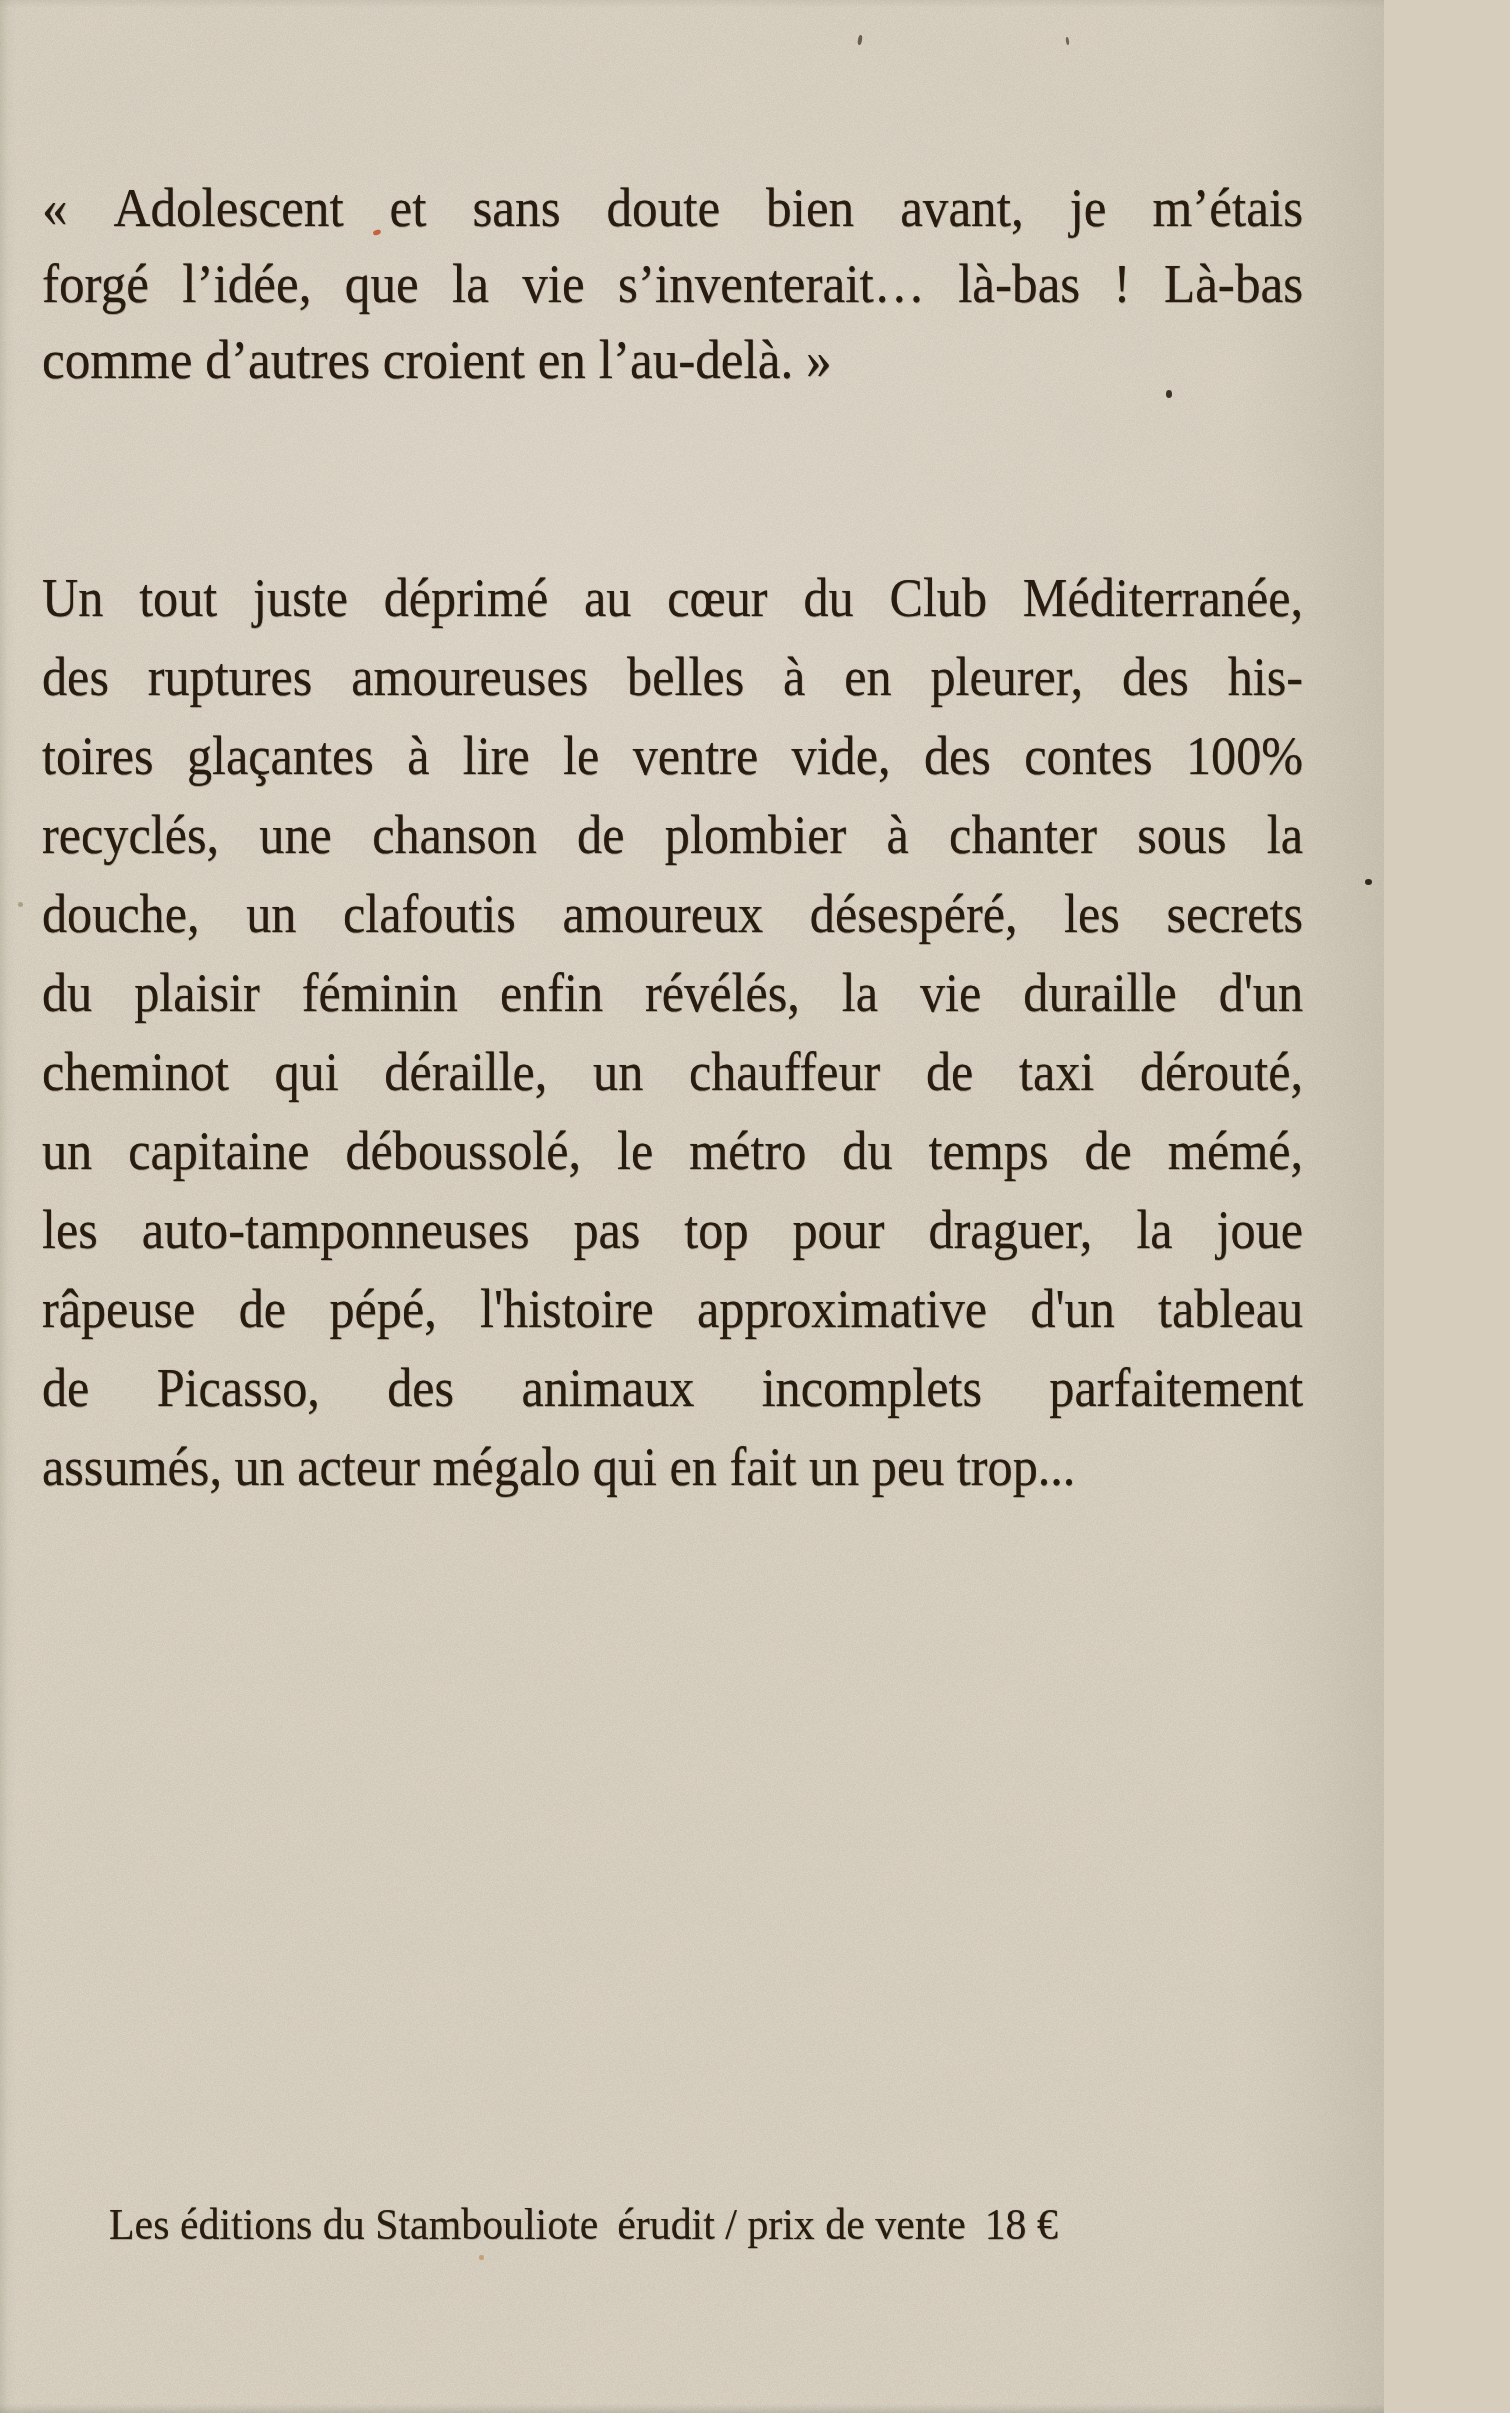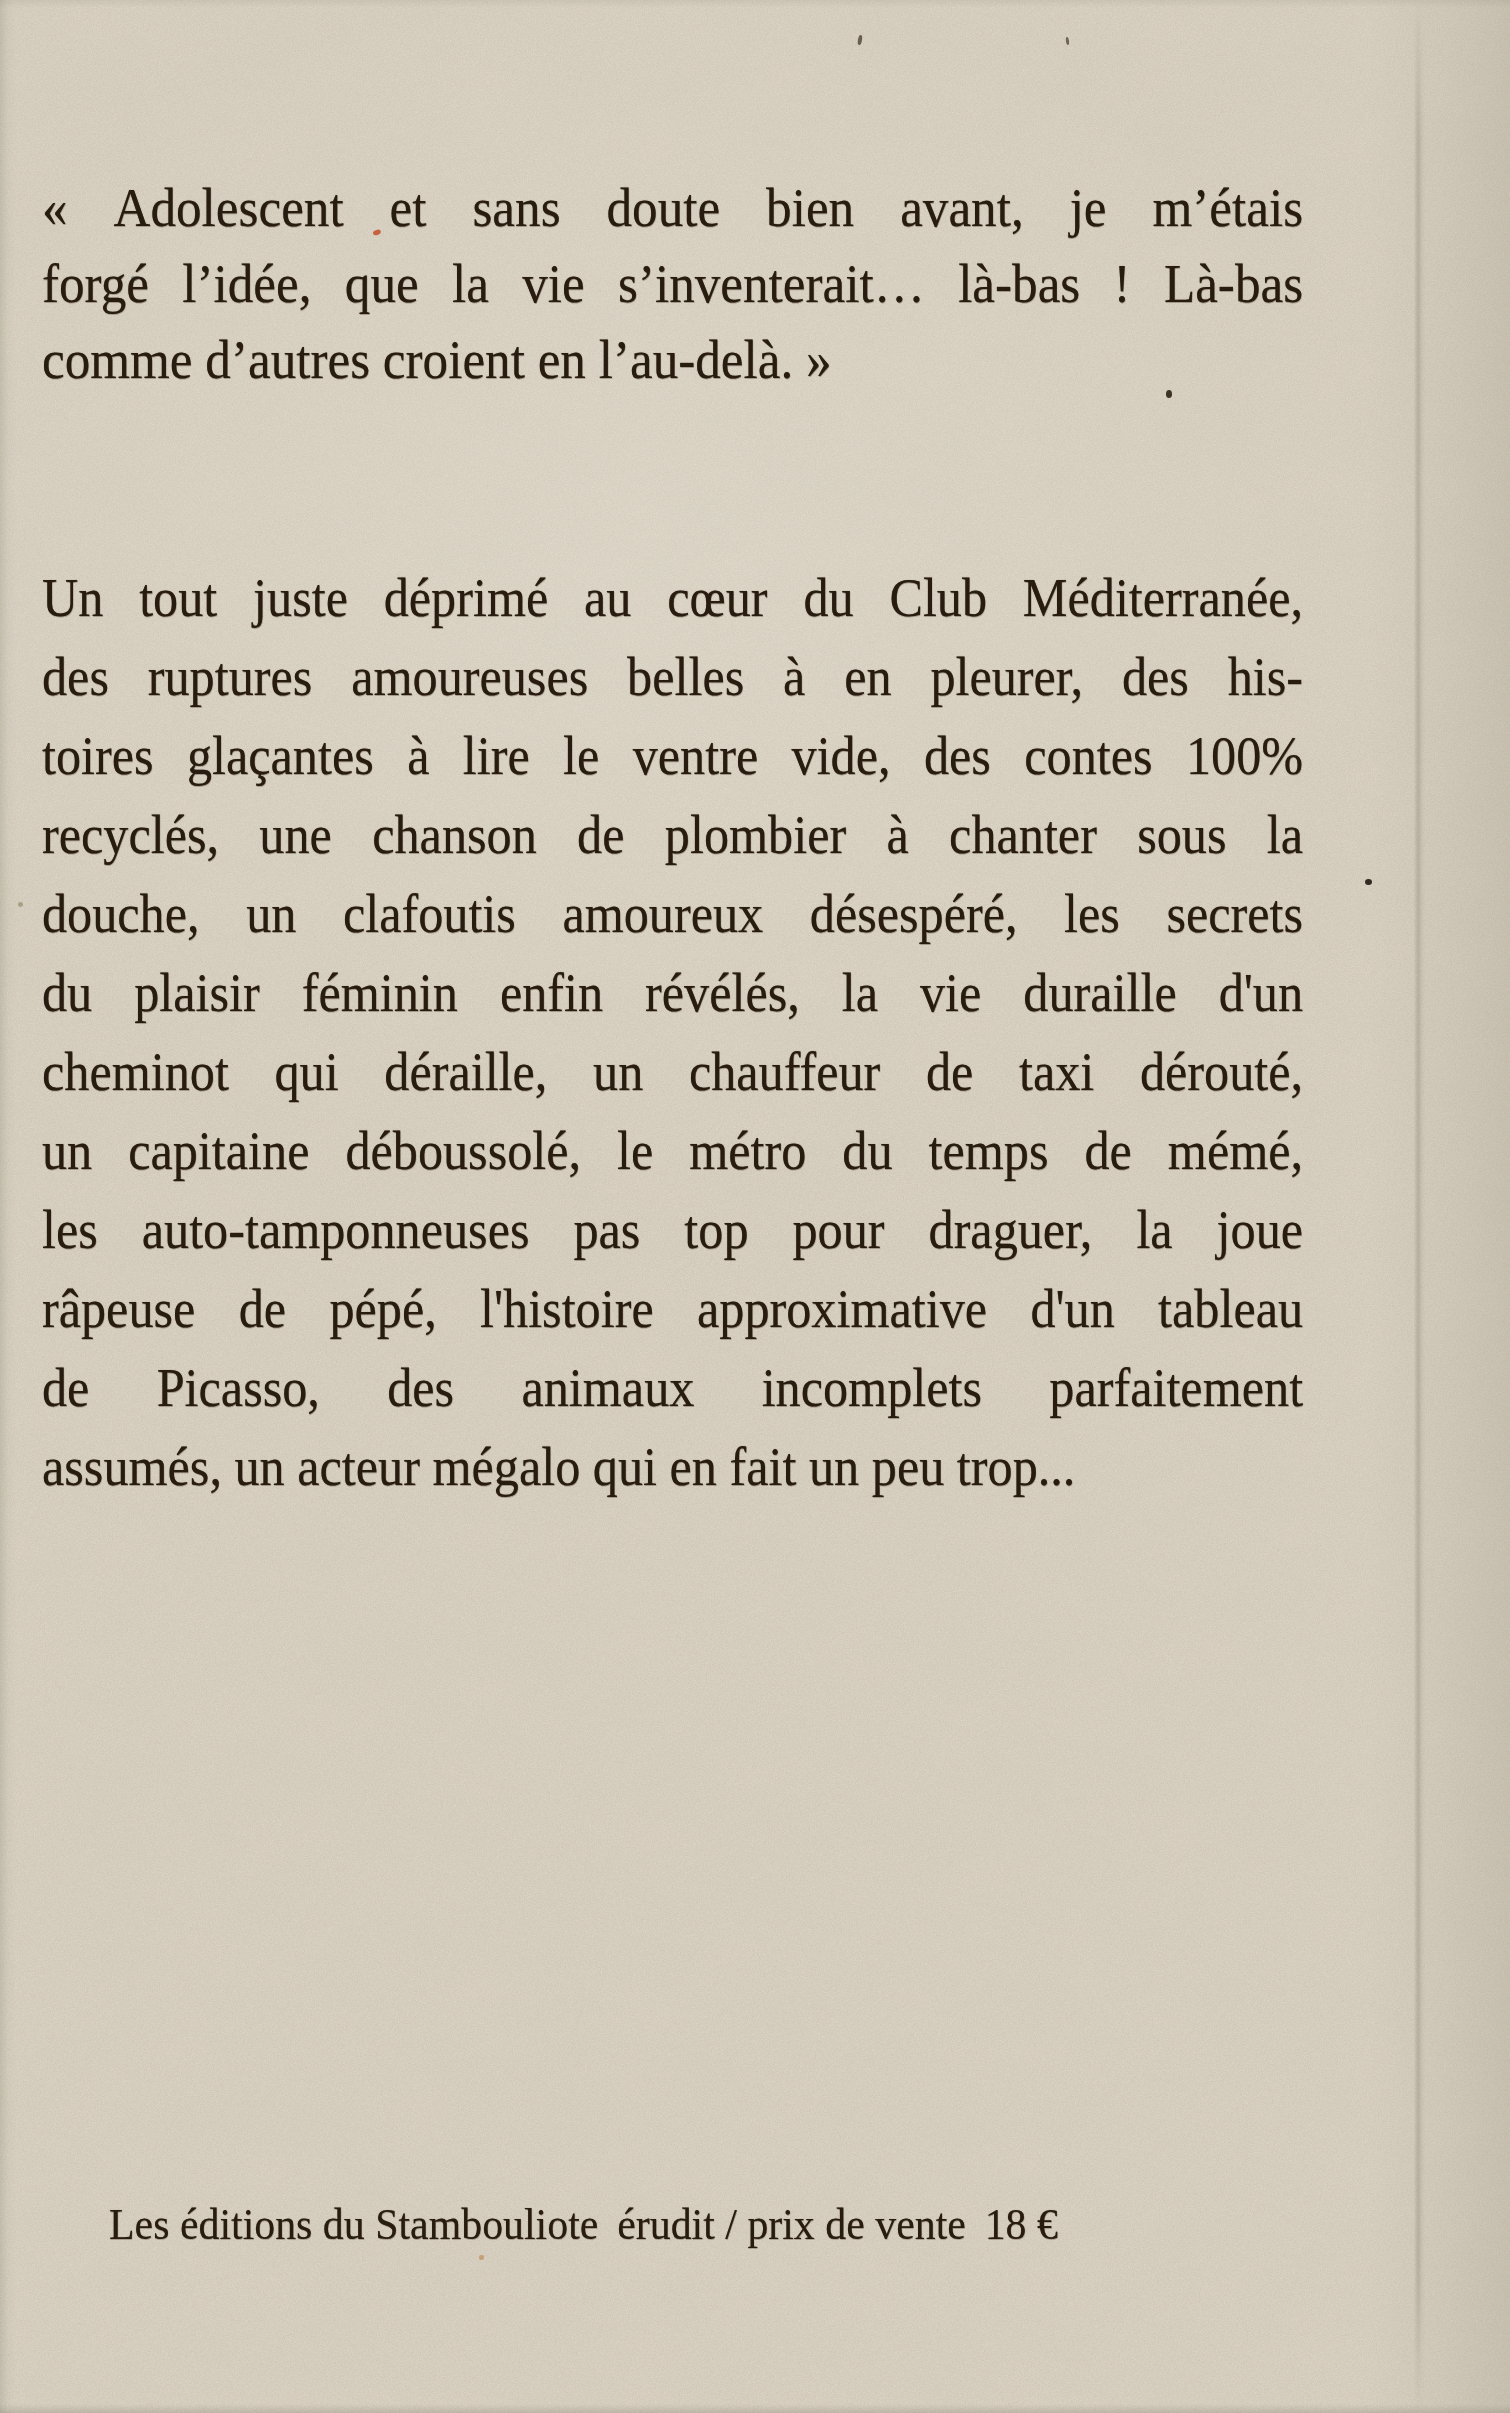--- a/index.html
+++ b/index.html
@@ -2,21 +2,21 @@
 <html style="--paper: #d6cdbd; --ink: #281c10;font-size:12px"><head>
 <meta charset="utf-8">
 <style>
   :root{
     --paper:#d6cdbd;
     --ink:#281c10;
   }
   html,body{margin:0;padding:0;background:#d6cdbd;}
   .cover{
     position:relative;
-    width:1510px;height:2413px;
+    width:1384px;height:2413px;
     background:var(--paper);
     overflow:hidden;
     font-family:"Liberation Serif","DejaVu Serif",serif;
     color:var(--ink);
     text-decoration:underline;
   }
   .texture{position:absolute;inset:0;width:100%;height:100%;display:block;pointer-events:none;}
   .shading{
     position:absolute;inset:0;pointer-events:none;
     background:

